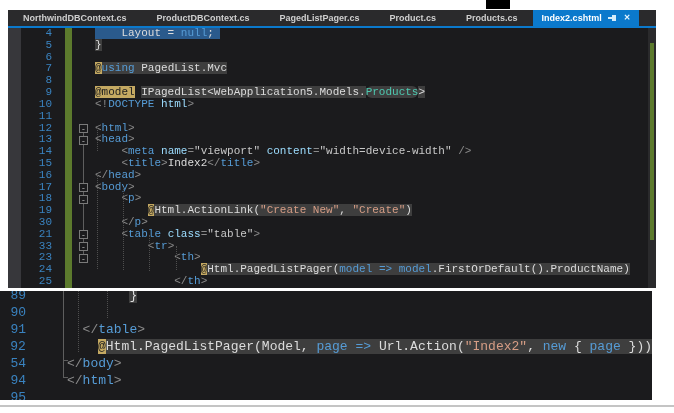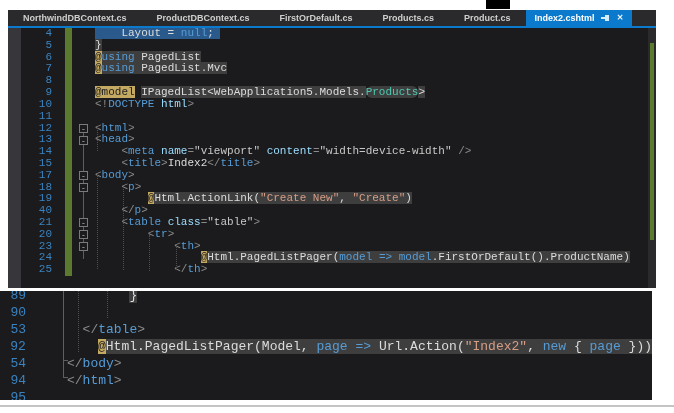--- a/index.html
+++ b/index.html
@@ -72,27 +72,27 @@
 
   <div class="shot-top">
     <div class="tab-bar">
         <div class="tab">
           <span>NorthwindDBContext.cs</span>
         </div>
         <div class="tab">
           <span>ProductDBContext.cs</span>
         </div>
         <div class="tab">
-          <span>FirstOrDefault.cs</span>
+          <span>PagedListPager.cs</span>
+        </div>
+        <div class="tab">
+          <span>Product.cs</span>
         </div>
         <div class="tab">
           <span>Products.cs</span>
-        </div>
-        <div class="tab">
-          <span>Product.cs</span>
         </div>
         <div class="tab active">
           <span>Index2.cshtml</span>
           <span class="pin-icon"></span>
           <span class="close-icon">✕</span>
         </div>
       </div>
     <div class="editor">
       <div>
           <div class="row">
@@ -104,21 +104,20 @@
           <div class="row">
             <span class="num">5</span>
             <span class="gbar on"></span>
             <span class="outline"></span>
             <span class="codeline"><span class="c-id b-ray">}</span></span>
           </div>
           <div class="row">
             <span class="num">6</span>
             <span class="gbar on"></span>
             <span class="outline"></span>
-            <span class="codeline"><span class="c-at b-at">@</span><span class="c-kw b-ray">using</span><span class="c-id b-ray"> PagedList</span></span>
           </div>
           <div class="row">
             <span class="num">7</span>
             <span class="gbar on"></span>
             <span class="outline"></span>
             <span class="codeline"><span class="c-at b-at">@</span><span class="c-kw b-ray">using</span><span class="c-id b-ray"> PagedList.Mvc</span></span>
           </div>
           <div class="row">
             <span class="num">8</span>
             <span class="gbar on"></span>
@@ -165,20 +164,26 @@
             <span class="outline"></span>
             <span class="codeline"><span class="c-id">    </span><span class="c-pun">&lt;</span><span class="c-tag">meta</span><span class="c-id"> </span><span class="c-attr">name</span><span class="c-pun">=</span><span class="c-aval">"viewport"</span><span class="c-id"> </span><span class="c-attr">content</span><span class="c-pun">=</span><span class="c-aval">"width=device-width"</span><span class="c-id"> </span><span class="c-pun">/&gt;</span></span>
           </div>
           <div class="row">
             <span class="num">15</span>
             <span class="gbar on"></span>
             <span class="outline"></span>
             <span class="codeline"><span class="c-id">    </span><span class="c-pun">&lt;</span><span class="c-tag">title</span><span class="c-pun">&gt;</span><span class="c-id">Index2</span><span class="c-pun">&lt;/</span><span class="c-tag">title</span><span class="c-pun">&gt;</span></span>
           </div>
           <div class="row">
+            <span class="num">16</span>
+            <span class="gbar on"></span>
+            <span class="outline"></span>
+            <span class="codeline"><span class="c-pun">&lt;/</span><span class="c-tag">head</span><span class="c-pun">&gt;</span></span>
+          </div>
+          <div class="row">
             <span class="num">17</span>
             <span class="gbar on"></span>
             <span class="outline">
               <span class="fold">-</span>
             </span>
             <span class="codeline"><span class="c-pun">&lt;</span><span class="c-tag">body</span><span class="c-pun">&gt;</span></span>
           </div>
           <div class="row">
             <span class="num">18</span>
             <span class="gbar on"></span>
@@ -187,35 +192,35 @@
             </span>
             <span class="codeline"><span class="c-id">    </span><span class="c-pun">&lt;</span><span class="c-tag">p</span><span class="c-pun">&gt;</span></span>
           </div>
           <div class="row">
             <span class="num">19</span>
             <span class="gbar on"></span>
             <span class="outline"></span>
             <span class="codeline"><span class="c-id">        </span><span class="c-at b-at">@</span><span class="c-id b-ray">Html.ActionLink(</span><span class="c-cstr b-ray">"Create New"</span><span class="c-id b-ray">, </span><span class="c-cstr b-ray">"Create"</span><span class="c-id b-ray">)</span></span>
           </div>
           <div class="row">
-            <span class="num">40</span>
+            <span class="num">30</span>
             <span class="gbar on"></span>
             <span class="outline"></span>
             <span class="codeline"><span class="c-id">    </span><span class="c-pun">&lt;/</span><span class="c-tag">p</span><span class="c-pun">&gt;</span></span>
           </div>
           <div class="row">
             <span class="num">21</span>
             <span class="gbar on"></span>
             <span class="outline">
               <span class="fold">-</span>
             </span>
             <span class="codeline"><span class="c-id">    </span><span class="c-pun">&lt;</span><span class="c-tag">table</span><span class="c-id"> </span><span class="c-attr">class</span><span class="c-pun">=</span><span class="c-aval">"table"</span><span class="c-pun">&gt;</span></span>
           </div>
           <div class="row">
-            <span class="num">20</span>
+            <span class="num">33</span>
             <span class="gbar on"></span>
             <span class="outline">
               <span class="fold">-</span>
             </span>
             <span class="codeline"><span class="c-id">        </span><span class="c-pun">&lt;</span><span class="c-tag">tr</span><span class="c-pun">&gt;</span></span>
           </div>
           <div class="row">
             <span class="num">23</span>
             <span class="gbar on"></span>
             <span class="outline">
@@ -256,21 +261,21 @@
             <span class="b-num">89</span>
             <span class="b-gbar on"></span>
             <span class="b-code"><span class="c-id">        </span><span class="c-id b-ray">}</span></span>
           </div>
           <div class="b-row">
             <span class="b-num">90</span>
             <span class="b-gbar on"></span>
             <span class="b-code"></span>
           </div>
           <div class="b-row">
-            <span class="b-num">53</span>
+            <span class="b-num">91</span>
             <span class="b-gbar on"></span>
             <span class="b-code"><span class="c-id">  </span><span class="c-pun">&lt;/</span><span class="c-tag">table</span><span class="c-pun">&gt;</span></span>
           </div>
           <div class="b-row">
             <span class="b-num">92</span>
             <span class="b-gbar on"></span>
             <span class="b-code"><span class="c-id">    </span><span class="c-at b-at">@</span><span class="c-id b-ray">Html.PagedListPager(Model, </span><span class="c-kw b-ray">page</span><span class="c-kw b-ray"> =&gt; </span><span class="c-id b-ray">Url.Action(</span><span class="c-cstr b-ray">"Index2"</span><span class="c-id b-ray">, </span><span class="c-kw b-ray">new</span><span class="c-id b-ray"> { </span><span class="c-kw b-ray">page</span><span class="c-id b-ray"> }))</span></span>
           </div>
           <div class="b-row">
             <span class="b-num">54</span>

